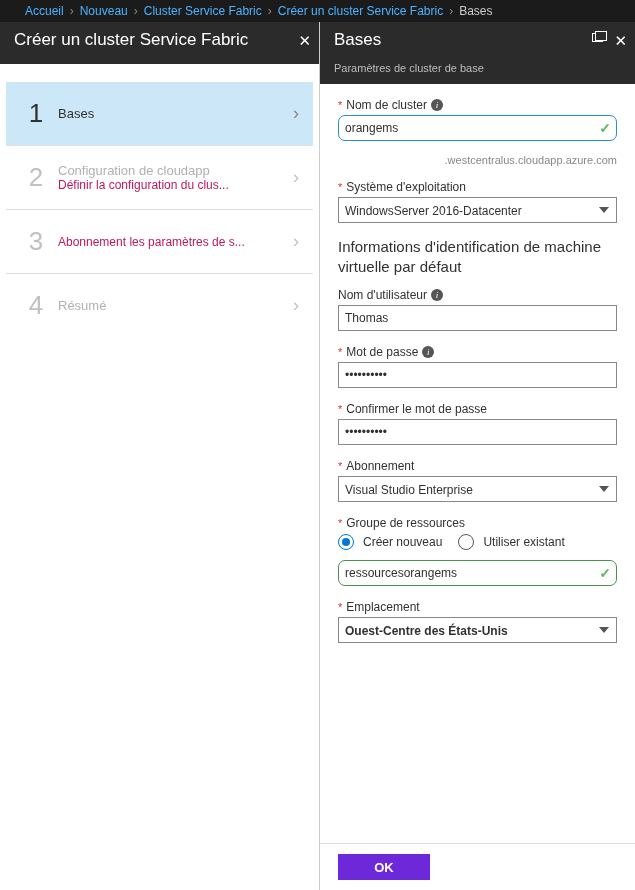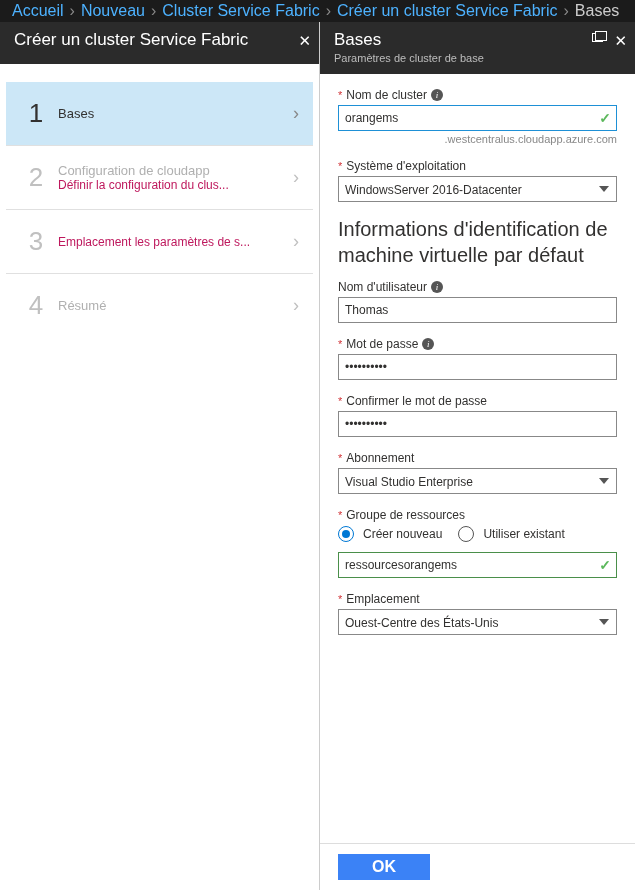--- a/index.html
+++ b/index.html
@@ -8,22 +8,22 @@
     font-size: 13px;
     background: #fff;
     color: #323130;
     width: 635px;
     height: 890px;
     overflow: hidden;
   }
   .breadcrumb {
     background: #1b1b1b;
     color: #4db2ff;
-    padding: 4px 12px;
-    font-size: 16px;
+    padding: 4px 25px;
+    font-size: 12px;
     display: flex;
     align-items: center;
     gap: 6px;
     height: 22px;
   }
   .breadcrumb .crumb { color: #4db2ff; cursor: pointer; }
   .breadcrumb .sep { color: #888; }
   .breadcrumb .crumb.current { color: #ccc; cursor: default; }
 
   .main { display: flex; height: calc(100% - 22px); }
@@ -31,21 +31,21 @@
   .right-blade { flex: 1; background: #fff; display: flex; flex-direction: column; }
 
   .blade-header {
     background: #2b2b2b;
     color: #fff;
     padding: 8px 14px 10px 14px;
     position: relative;
     min-height: 42px;
   }
   .blade-header .title { font-size: 17px; font-weight: 400; color: #fff; }
-  .blade-header .subtitle { font-size: 11px; color: #bdbdbd; margin-top: 2px; }
+  .blade-header .subtitle { font-size: 11px; color: #bdbdbd; margin-top: 12px; }
   .blade-header .close {
     position: absolute; right: 8px; top: 10px; color: #fff; font-size: 15px; cursor: pointer;
   }
   .blade-header .restore {
     position: absolute; right: 32px; top: 11px; color: #fff; cursor: pointer;
     width: 11px; height: 9px; border: 1px solid #fff;
   }
   .blade-header .restore::before{
     content:""; position:absolute; top:-3px; left:2px; width:10px; height:8px; border:1px solid #fff; background:#2b2b2b;
   }
@@ -80,55 +80,55 @@
   .req { color: #d13438; font-size: 11px; }
   .info-icon {
     display: inline-flex; width: 12px; height: 12px; border-radius: 50%;
     background: #555; color: #fff; font-size: 9px; align-items: center; justify-content: center;
     font-style: italic; font-family: Georgia, serif;
   }
   .text-input, .select {
     width: 100%; height: 26px; border: 1px solid #888; padding: 2px 6px;
     font-size: 12px; background: #fff; color: #323130;
   }
-  .text-input.valid { border-color: #4a8f4a; padding-right: 28px;}
+  .text-input.valid { border-color: #4a8f4a; padding-right: 28px; border-radius: 7px;}
   .text-input.active { border-color: #1e90d6; outline:none;}
   .input-holder{position:relative;}
   .check-mark{
     position:absolute; right:6px; top:50%; transform:translateY(-50%);
     color:#5cb85c; font-size:14px; font-weight:bold;
   }
-  .hint-right { text-align: right; font-size: 11px; color: #888; margin-top: 2px;}
+  .hint-right { text-align: right; font-size: 11px; color: #888; margin-top: 13px;}
   .select {
     appearance: none; -webkit-appearance: none; background: #fff; padding-right: 40px;
     position:relative;
   }
   .select-wrap{position:relative;}
   .select-wrap::after{
     content:""; position:absolute; right:8px; top:50%; width:0;height:0;
     border-left:5px solid transparent; border-right:5px solid transparent; border-top:6px solid #555;
     transform:translateY(-50%); pointer-events:none;
   }
-  .section-heading { font-size: 20px; color: #323130; margin: 10px 0 12px 0; line-height:1.3;}
+  .section-heading { font-size: 15px; color: #323130; margin: 10px 0 12px 0; line-height:1.3;}
   .radios { display: flex; align-items: center; gap: 16px; margin: 4px 0 10px 0;}
   .radio { display: inline-flex; align-items: center; gap: 9px; font-size: 12px; cursor:pointer;}
   .radio-circle {
     width: 16px; height: 16px; border: 1px solid #555; border-radius: 50%;
     display:inline-flex; align-items:center; justify-content:center;
   }
   .radio-circle.checked { border-color: #0078d4;}
   .radio-circle.checked::after{
     content:""; width:8px; height:8px; border-radius:50%; background:#0078d4;
   }
   .footer {
     border-top: 1px solid #ddd; padding: 10px 18px; background:#fff;
   }
   .ok-btn {
-    background: #3b82f6; color: #fff; border: none; width: 92px; height: 26px;
-    font-size: 16px; font-weight: 600; cursor: pointer;
+    background: #6d28d9; color: #fff; border: none; width: 92px; height: 26px;
+    font-size: 13px; font-weight: 600; cursor: pointer;
   }
 </style>
 </head>
 <body>
 
 <div class="breadcrumb">
   <span class="crumb">Accueil</span>
   <span class="sep">›</span>
   <span class="crumb">Nouveau</span>
   <span class="sep">›</span>
@@ -158,21 +158,21 @@
         <div class="step-num">2</div>
         <div class="step-body">
           <div class="step-title">Configuration de cloudapp</div>
           <div class="step-sub">Définir la configuration du clus...</div>
         </div>
         <div class="step-arrow">›</div>
       </div>
       <div class="wizard-step disabled">
         <div class="step-num">3</div>
         <div class="step-body">
-          <div class="step-sub">Emplacement les paramètres de s...</div>
+          <div class="step-sub">Abonnement les paramètres de s...</div>
         </div>
         <div class="step-arrow">›</div>
       </div>
       <div class="wizard-step disabled">
         <div class="step-num">4</div>
         <div class="step-body">
           <div class="step-title">Résumé</div>
         </div>
         <div class="step-arrow">›</div>
       </div>
@@ -269,21 +269,21 @@
           <span class="check-mark">✓</span>
         </div>
       </div>
 
       <div class="form-group">
         <div class="label-row">
           <span class="req">*</span>
           <span>Emplacement</span>
         </div>
         <div class="select-wrap">
-          <div class="select" style="line-height:22px;">Ouest-Centre des États-Unis</div>
+          <div class="select" style="line-height:22px;font-weight:bold;">Ouest-Centre des États-Unis</div>
         </div>
       </div>
     </div>
 
     <div class="footer">
       <button class="ok-btn">OK</button>
     </div>
   </div>
 </div>
 

